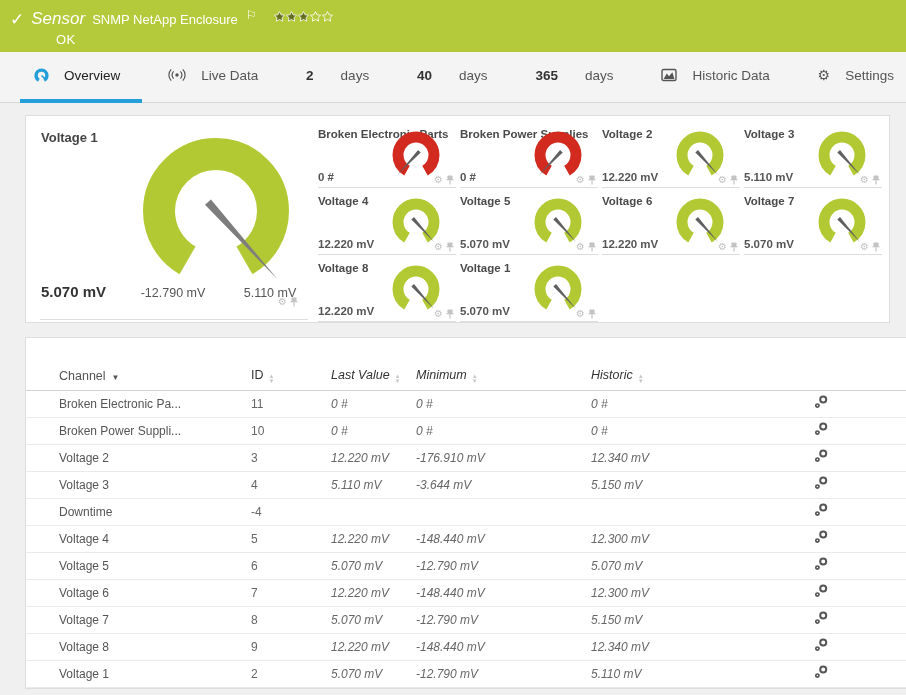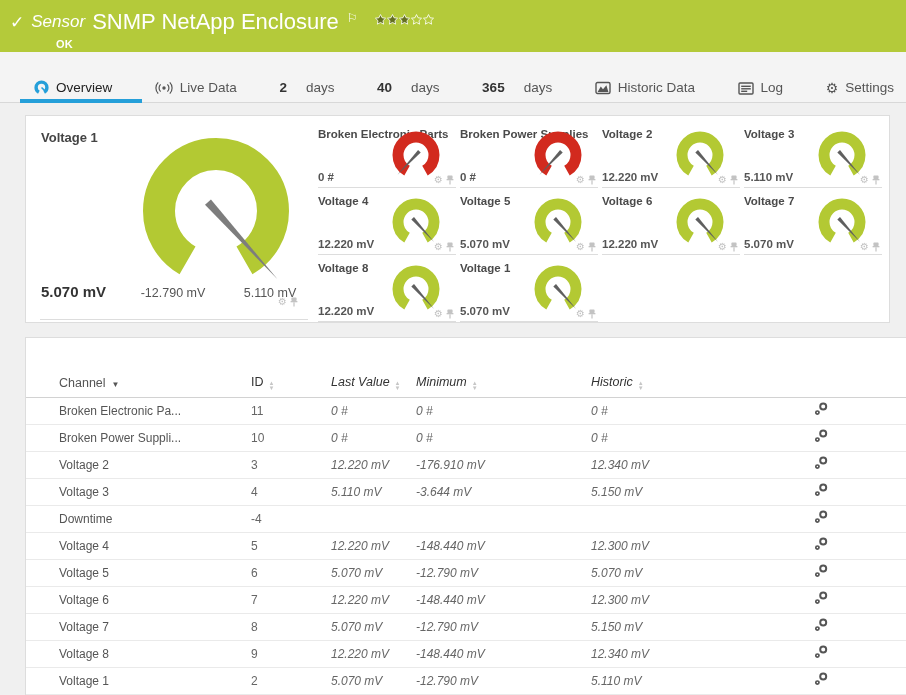--- a/index.html
+++ b/index.html
@@ -4,28 +4,28 @@
 <style>
   * { margin:0; padding:0; box-sizing:border-box; }
   html,body { width:906px; height:695px; overflow:hidden; }
   body { font-family:"Liberation Sans","DejaVu Sans",sans-serif; background:#f0f0f0; }
 
   
   .topbar{height:52px;background:var(--green,#b4ca3a);color:#fff;padding:9px 0 0 10px;}
   .t-row1{display:flex;align-items:center;gap:7px;}
   .check{font-size:17px;font-weight:bold;line-height:1;}
   .kind{font-style:italic;font-size:17px;}
-  .title{font-size:22px;}
+  .title{font-size:13px;}
   .flag{font-size:12px;line-height:1;margin:-8px 0 0 1px;cursor:pointer;}
   .stars{display:flex;gap:1px;margin:-6px 0 0 10px;cursor:pointer;}
-  .status-ok{font-size:11px;font-weight:bold;margin:3px 8px 0 46px;letter-spacing:.3px;}
+  .status-ok{font-size:13px;font-weight:normal;margin:3px 8px 0 46px;letter-spacing:.3px;}
 
   
   .tabbar{height:51px;background:#f4f4f4;border-bottom:1px solid #d8d8d8;display:flex;align-items:center;justify-content:space-between;padding:0 8px 0 30px;}
-  .tab{display:flex;align-items:flex-end;gap:7px;font-size:13.5px;color:#555;height:51px;cursor:pointer;position:relative;padding:8px 4px;white-space:nowrap;}
+  .tab{display:flex;align-items:flex-start;gap:15px;font-size:13.5px;color:#555;height:51px;cursor:pointer;position:relative;padding:16px 4px;white-space:nowrap;}
   .tab .num{font-weight:bold;color:#333;}
   .tab .unit{color:#555;margin-left:12px;}
   .tab.active{color:#222;}
   .tab.active::after{content:"";position:absolute;left:-10px;width:122px;bottom:0;height:4px;background:var(--blue,#259fd9);}
   .tab svg, .tab .gearglyph{flex:none;}
   .gearglyph{font-size:14px;color:#555;line-height:1;}
 
   
   .content{padding:12px 0 0 25px;}
   .panel{background:#fff;border:1px solid #ddd;}
@@ -44,21 +44,21 @@
   
   .small-grid{display:flex;flex-wrap:wrap;align-content:flex-start;width:575px;gap:5px 4px;}
   .gcell{width:138px;height:62px;position:relative;border-bottom:1px solid #ddd;cursor:pointer;}
   .gname{font-size:11.5px;font-weight:bold;color:#4a4a4a;padding-top:2px;white-space:nowrap;overflow:hidden;}
   .gvalue{position:absolute;left:0;bottom:4px;font-size:11.5px;font-weight:bold;color:#555;}
   .gring{position:absolute;top:3px;right:14px;}
   .gicons{position:absolute;right:2px;bottom:2px;display:flex;align-items:center;gap:3px;}
   .mini-gear{font-size:10px;color:#c3c3c3;line-height:1;}
 
   
-  .table-panel{margin-top:14px;width:881px;border:1px solid #ddd;border-right:none;background:#fff;min-height:346px;padding-top:32px;}
+  .table-panel{margin-top:14px;width:881px;border:1px solid #ddd;border-right:none;background:#fff;min-height:346px;padding-top:25px;}
   table{border-collapse:collapse;width:100%;font-size:12px;table-layout:fixed;}
   th{font-weight:normal;color:#333;font-size:12.5px;height:27px;border-bottom:1px solid #d2d2d2;cursor:pointer;white-space:nowrap;}
   td{height:27px;border-bottom:1px solid #eaeaea;color:#666;white-space:nowrap;overflow:hidden;}
   .c-ch{text-align:left;padding-left:33px;color:#555;}
   .c-id{text-align:left;}
   .c-num{text-align:left;font-style:italic;}
   .c-act{text-align:center;}
   .sort-dual{display:inline-flex;flex-direction:column;font-size:6px;line-height:5px;color:#c6c6c6;margin-left:5px;vertical-align:1px;}
   .sort-down{font-size:8px;color:#555;margin-left:6px;}
   tr[data-name="table-row"]{cursor:pointer;}
@@ -122,29 +122,20 @@
   <div class="tab" data-name="tab-365-days">
     <span class="num">365</span>
       <span class="unit">days</span>
   </div>
   <div class="tab" data-name="tab-historic-data">
     <svg data-name="historic-chart-icon" width="16" height="14" viewBox="0 0 16 14">
       <rect x="1" y="1.5" width="14" height="11" rx="1.5" fill="none" stroke="#555" stroke-width="1.4"></rect>
       <polygon points="2.6,11 5.8,5.6 8,8.2 11.4,4.2 13.4,11" fill="#555"></polygon>
     </svg>
     <span data-name="tab-label">Historic Data</span>
-  </div>
-  <div class="tab" data-name="tab-log">
-    <svg data-name="log-icon" width="16" height="13" viewBox="0 0 16 13">
-      <rect x="1" y="1" width="14" height="11" rx="1" fill="none" stroke="#555" stroke-width="1.4"></rect>
-      <rect x="3.2" y="3.6" width="9.6" height="1.4" fill="#555"></rect>
-      <rect x="3.2" y="6.1" width="9.6" height="1.4" fill="#555"></rect>
-      <rect x="3.2" y="8.6" width="6" height="1.4" fill="#555"></rect>
-    </svg>
-    <span data-name="tab-label">Log</span>
   </div>
   <div class="tab" data-name="tab-settings">
     <span class="gearglyph" data-name="gear-icon">⚙</span>
     <span data-name="tab-label">Settings</span>
   </div>
 </div>
 
 <div class="content" data-name="overview-content">
 
   <div class="panel gauges" data-name="gauges-panel">

